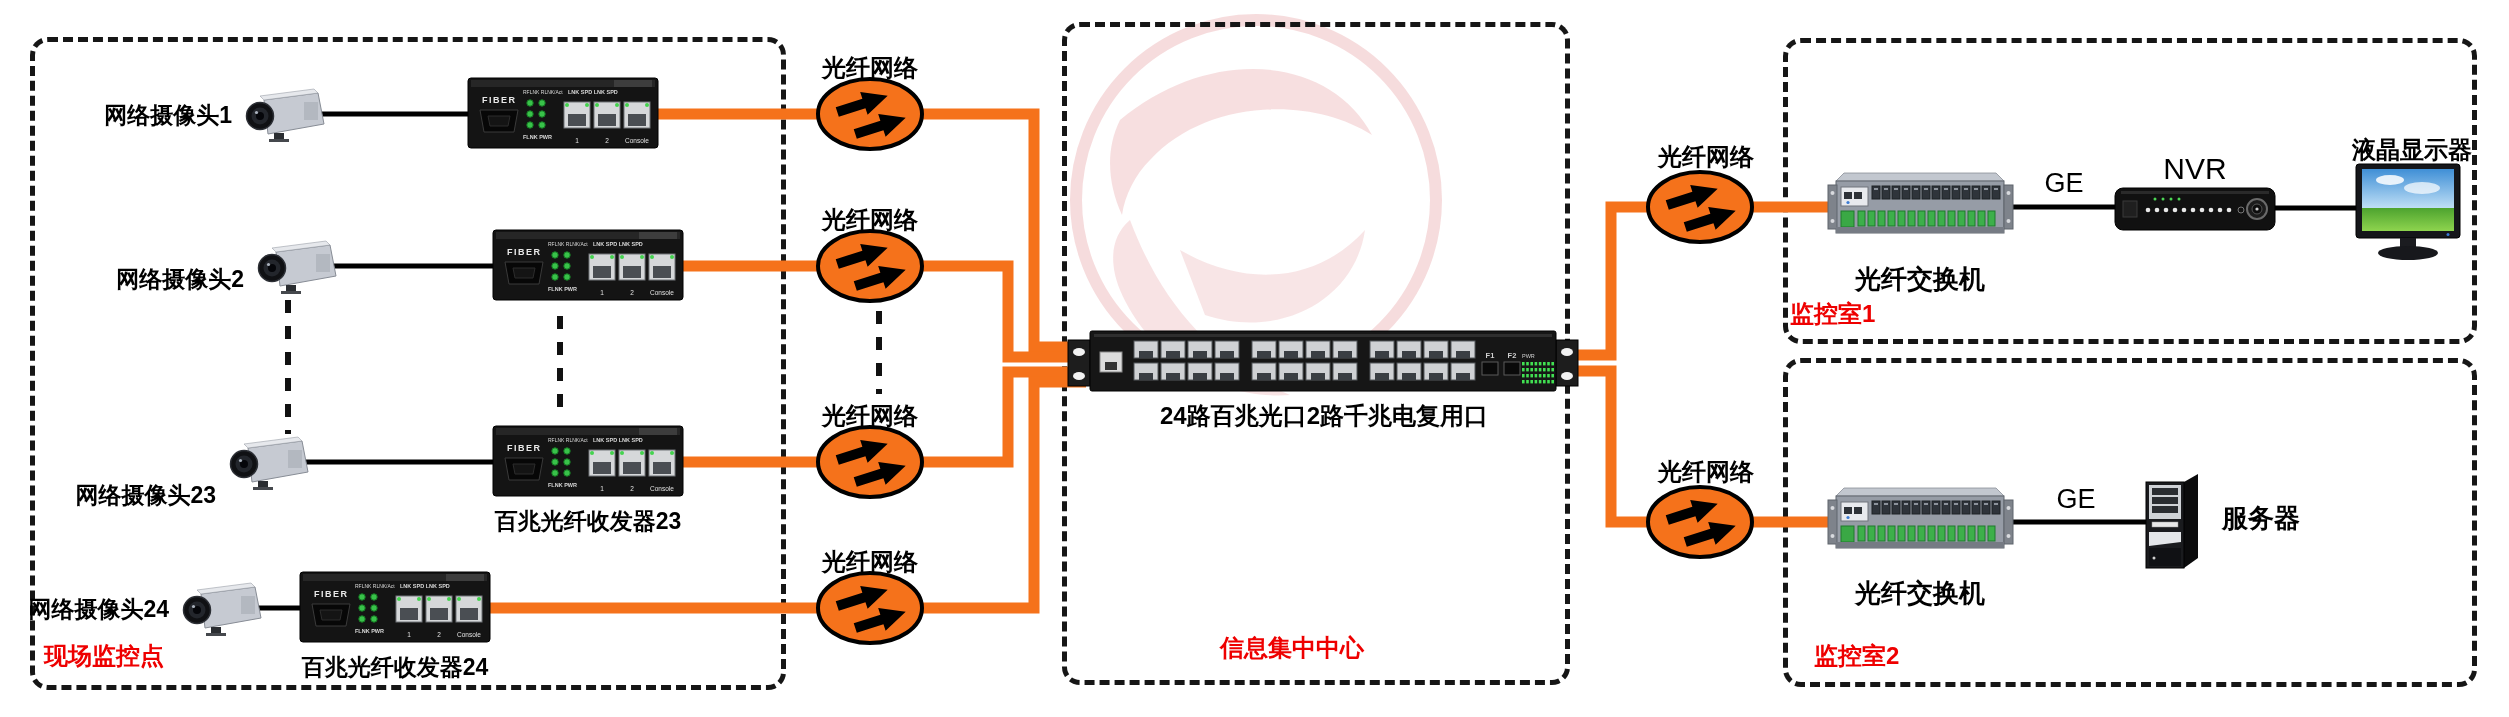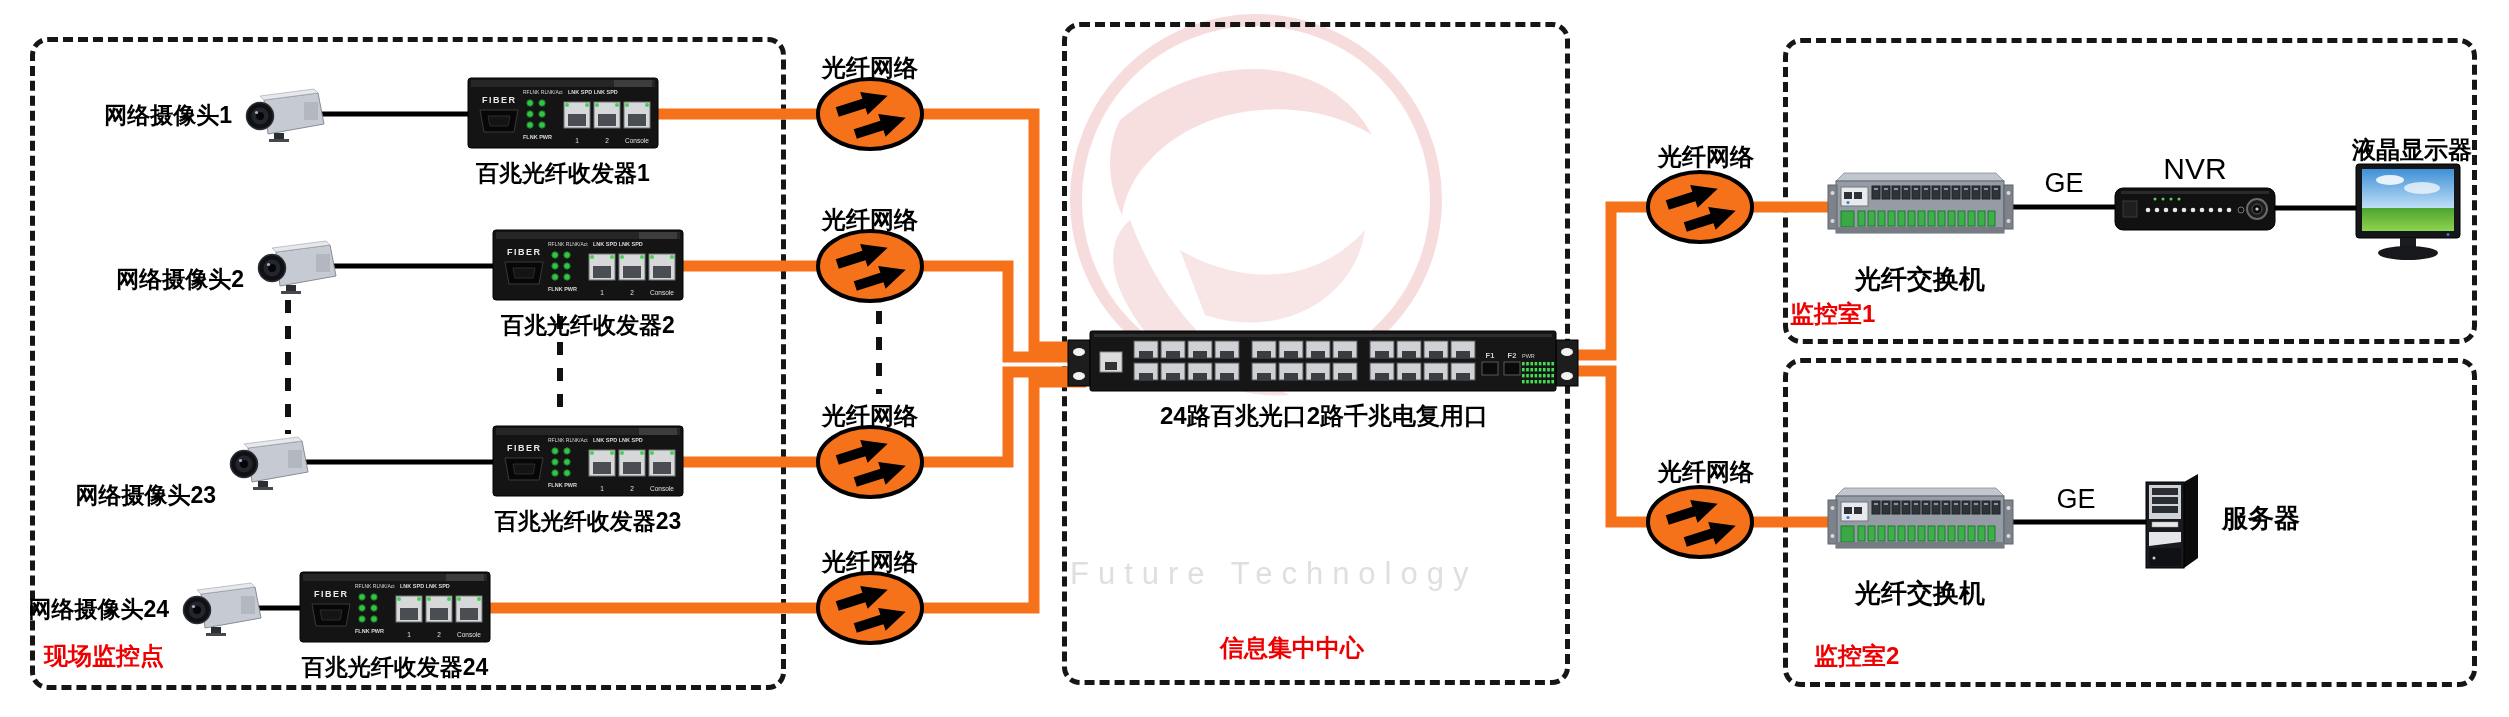--- a/index.html
+++ b/index.html
@@ -30,21 +30,20 @@
 
 <div id="stage">
 
   <div class="layer" style="z-index:0;">
     <svg width="2509" height="717" viewBox="0 0 2509 717">
       <circle cx="1256" cy="200" r="180" fill="none" stroke="rgba(198,40,46,0.16)" stroke-width="12"></circle>
       <path d="M 1120,120 C 1210,45 1330,55 1372,135 C 1310,95 1205,100 1150,160 C 1135,175 1125,195 1122,215 C 1108,185 1105,150 1120,120 Z" fill="rgba(198,40,46,0.15)"></path>
       <path d="M 1130,220 C 1160,300 1210,360 1290,395 C 1220,400 1150,360 1120,290 C 1108,260 1112,235 1130,220 Z" fill="rgba(198,40,46,0.13)"></path>
       <path d="M 1180,250 C 1250,290 1320,280 1365,230 C 1355,300 1280,340 1205,315 Z" fill="rgba(198,40,46,0.12)"></path>
     </svg>
-    <div class="wm-en">Future Technology</div>
   </div>
 
   <div class="dashedbox" style="left:30px;top:37px;width:746px;height:643px;z-index:1;"></div>
   <div class="dashedbox" style="left:1062px;top:22px;width:498px;height:653px;z-index:1;"></div>
   <div class="dashedbox" style="left:1783px;top:38px;width:684px;height:296px;z-index:1;"></div>
   <div class="dashedbox" style="left:1783px;top:358px;width:684px;height:319px;z-index:1;"></div>
 
   <svg class="layer" style="z-index:2;" width="2509" height="717" viewBox="0 0 2509 717">
     <defs>
       <linearGradient id="skyg" x1="0" y1="0" x2="0" y2="1">
@@ -383,22 +382,20 @@
     <div class="lbl red" style="left:44px;top:640px;font-size:24px;">现场监控点</div>
     <div class="lbl red center" style="left:1172px;top:632px;width:240px;font-size:24px;">信息集中中心</div>
     <div class="lbl red" style="left:1790px;top:298px;font-size:24px;">监控室1</div>
     <div class="lbl red" style="left:1790px;top:640px;font-size:24px;margin-left:24px;">监控室2</div>
 
     <div class="lbl right" style="left:52px;top:100px;width:180px;font-size:23px;">网络摄像头1</div>
     <div class="lbl right" style="left:64px;top:264px;width:180px;font-size:23px;">网络摄像头2</div>
     <div class="lbl right" style="left:36px;top:448px;width:180px;font-size:23px;margin-top:32px;">网络摄像头23</div>
     <div class="lbl right" style="left:-11px;top:594px;width:180px;font-size:23px;">网络摄像头24</div>
 
-    <div class="lbl center" style="left:433px;top:158px;width:260px;font-size:23px;">百兆光纤收发器1</div>
-    <div class="lbl center" style="left:458px;top:310px;width:260px;font-size:23px;">百兆光纤收发器2</div>
     <div class="lbl center" style="left:458px;top:506px;width:260px;font-size:23px;">百兆光纤收发器23</div>
     <div class="lbl center" style="left:265px;top:652px;width:260px;font-size:23px;">百兆光纤收发器24</div>
 
     <div class="lbl center" style="left:790px;top:52px;width:160px;font-size:24px;">光纤网络</div>
     <div class="lbl center" style="left:790px;top:204px;width:160px;font-size:24px;">光纤网络</div>
     <div class="lbl center" style="left:790px;top:400px;width:160px;font-size:24px;">光纤网络</div>
     <div class="lbl center" style="left:790px;top:546px;width:160px;font-size:24px;">光纤网络</div>
     <div class="lbl center" style="left:1626px;top:141px;width:160px;font-size:24px;">光纤网络</div>
     <div class="lbl center" style="left:1626px;top:456px;width:160px;font-size:24px;">光纤网络</div>
 

